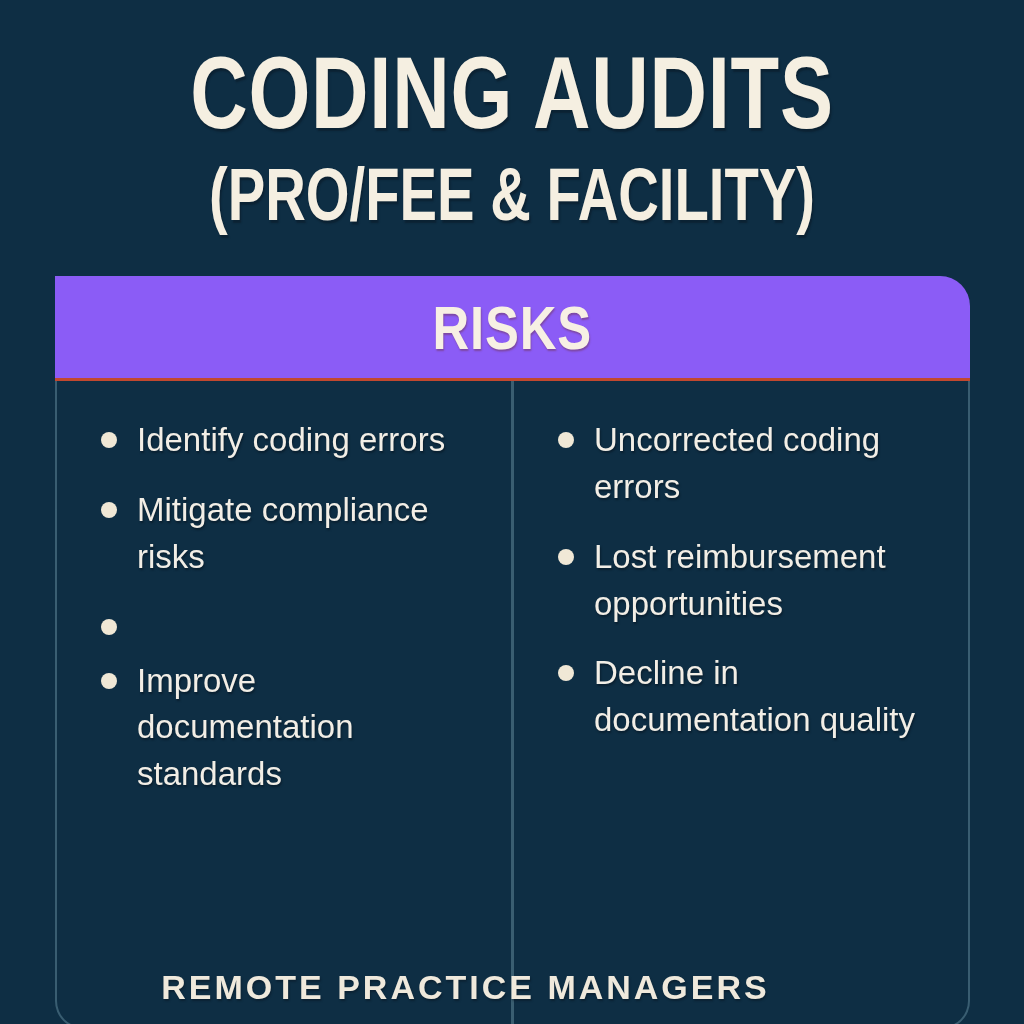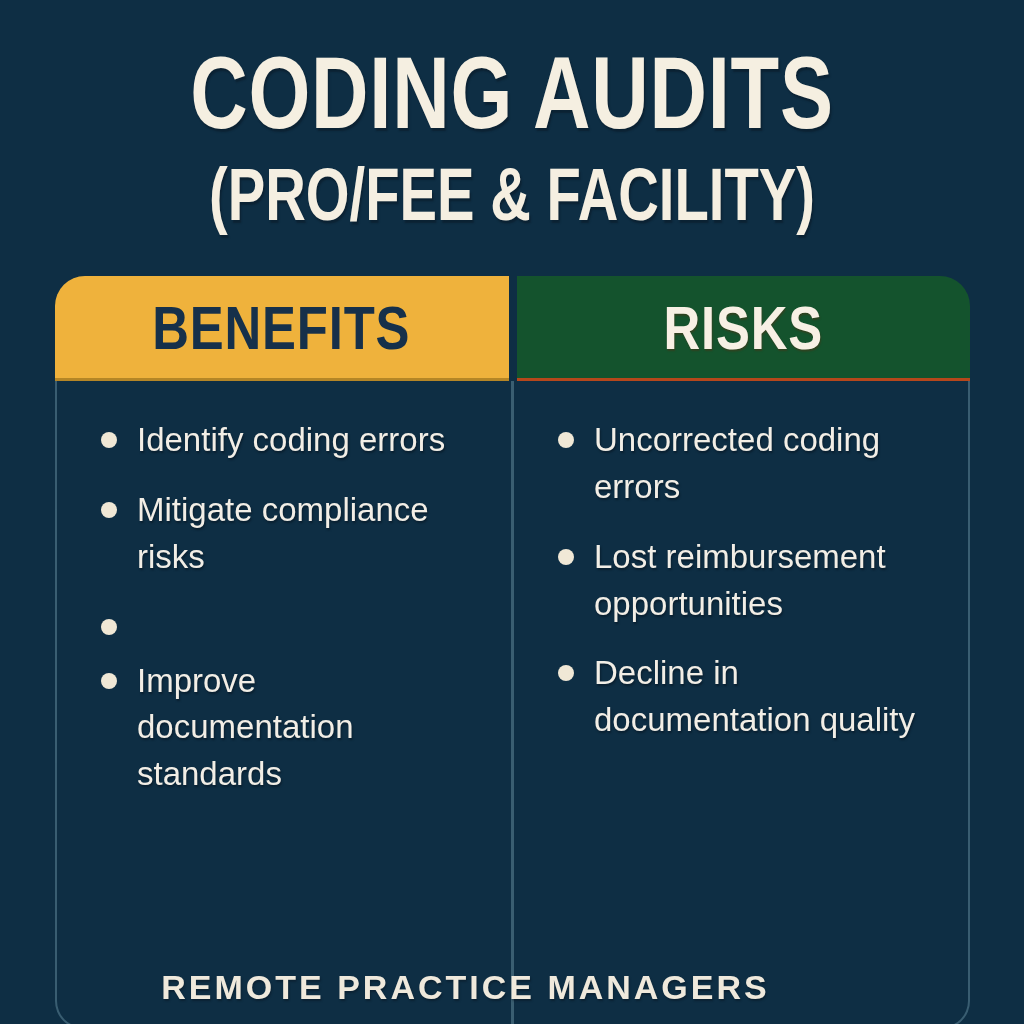--- a/index.html
+++ b/index.html
@@ -75,21 +75,21 @@
     transform-origin: 50% 50%;
     white-space: nowrap;
   }
   .col-header.benefits {
     background: #efb23c;
     color: #16304a;
     border-radius: 30px 0 0 0;
     border-bottom: 3px solid rgba(110, 80, 10, 0.45);
   }
   .col-header.risks {
-    background: #14532d;
+    background: #8b5cf6;
     color: #f7f0e4;
     border-radius: 0 30px 0 0;
     border-bottom: 3px solid rgba(200, 70, 25, 0.9);
     text-shadow: 1px 2px 2px rgba(100, 35, 10, 0.35);
   }
 
   .body-row {
     display: flex;
     height: 648px;
     border: 2px solid rgba(94, 134, 152, 0.55);
@@ -153,23 +153,20 @@
 <div class="canvas">
 
   <div class="title-block">
     <div class="title-line1">CODING AUDITS</div>
     <div class="title-line2">(PRO/FEE &amp; FACILITY)</div>
   </div>
 
   <div class="compare-table">
 
     <div class="header-row">
-      <div class="col-header benefits">
-        <span class="header-text">BENEFITS</span>
-      </div>
       <div class="col-header risks">
         <span class="header-text">RISKS</span>
       </div>
     </div>
 
     <div class="body-row">
 
       <div class="body-col benefits-col">
         <ul class="item-list">
           <li class="item">

